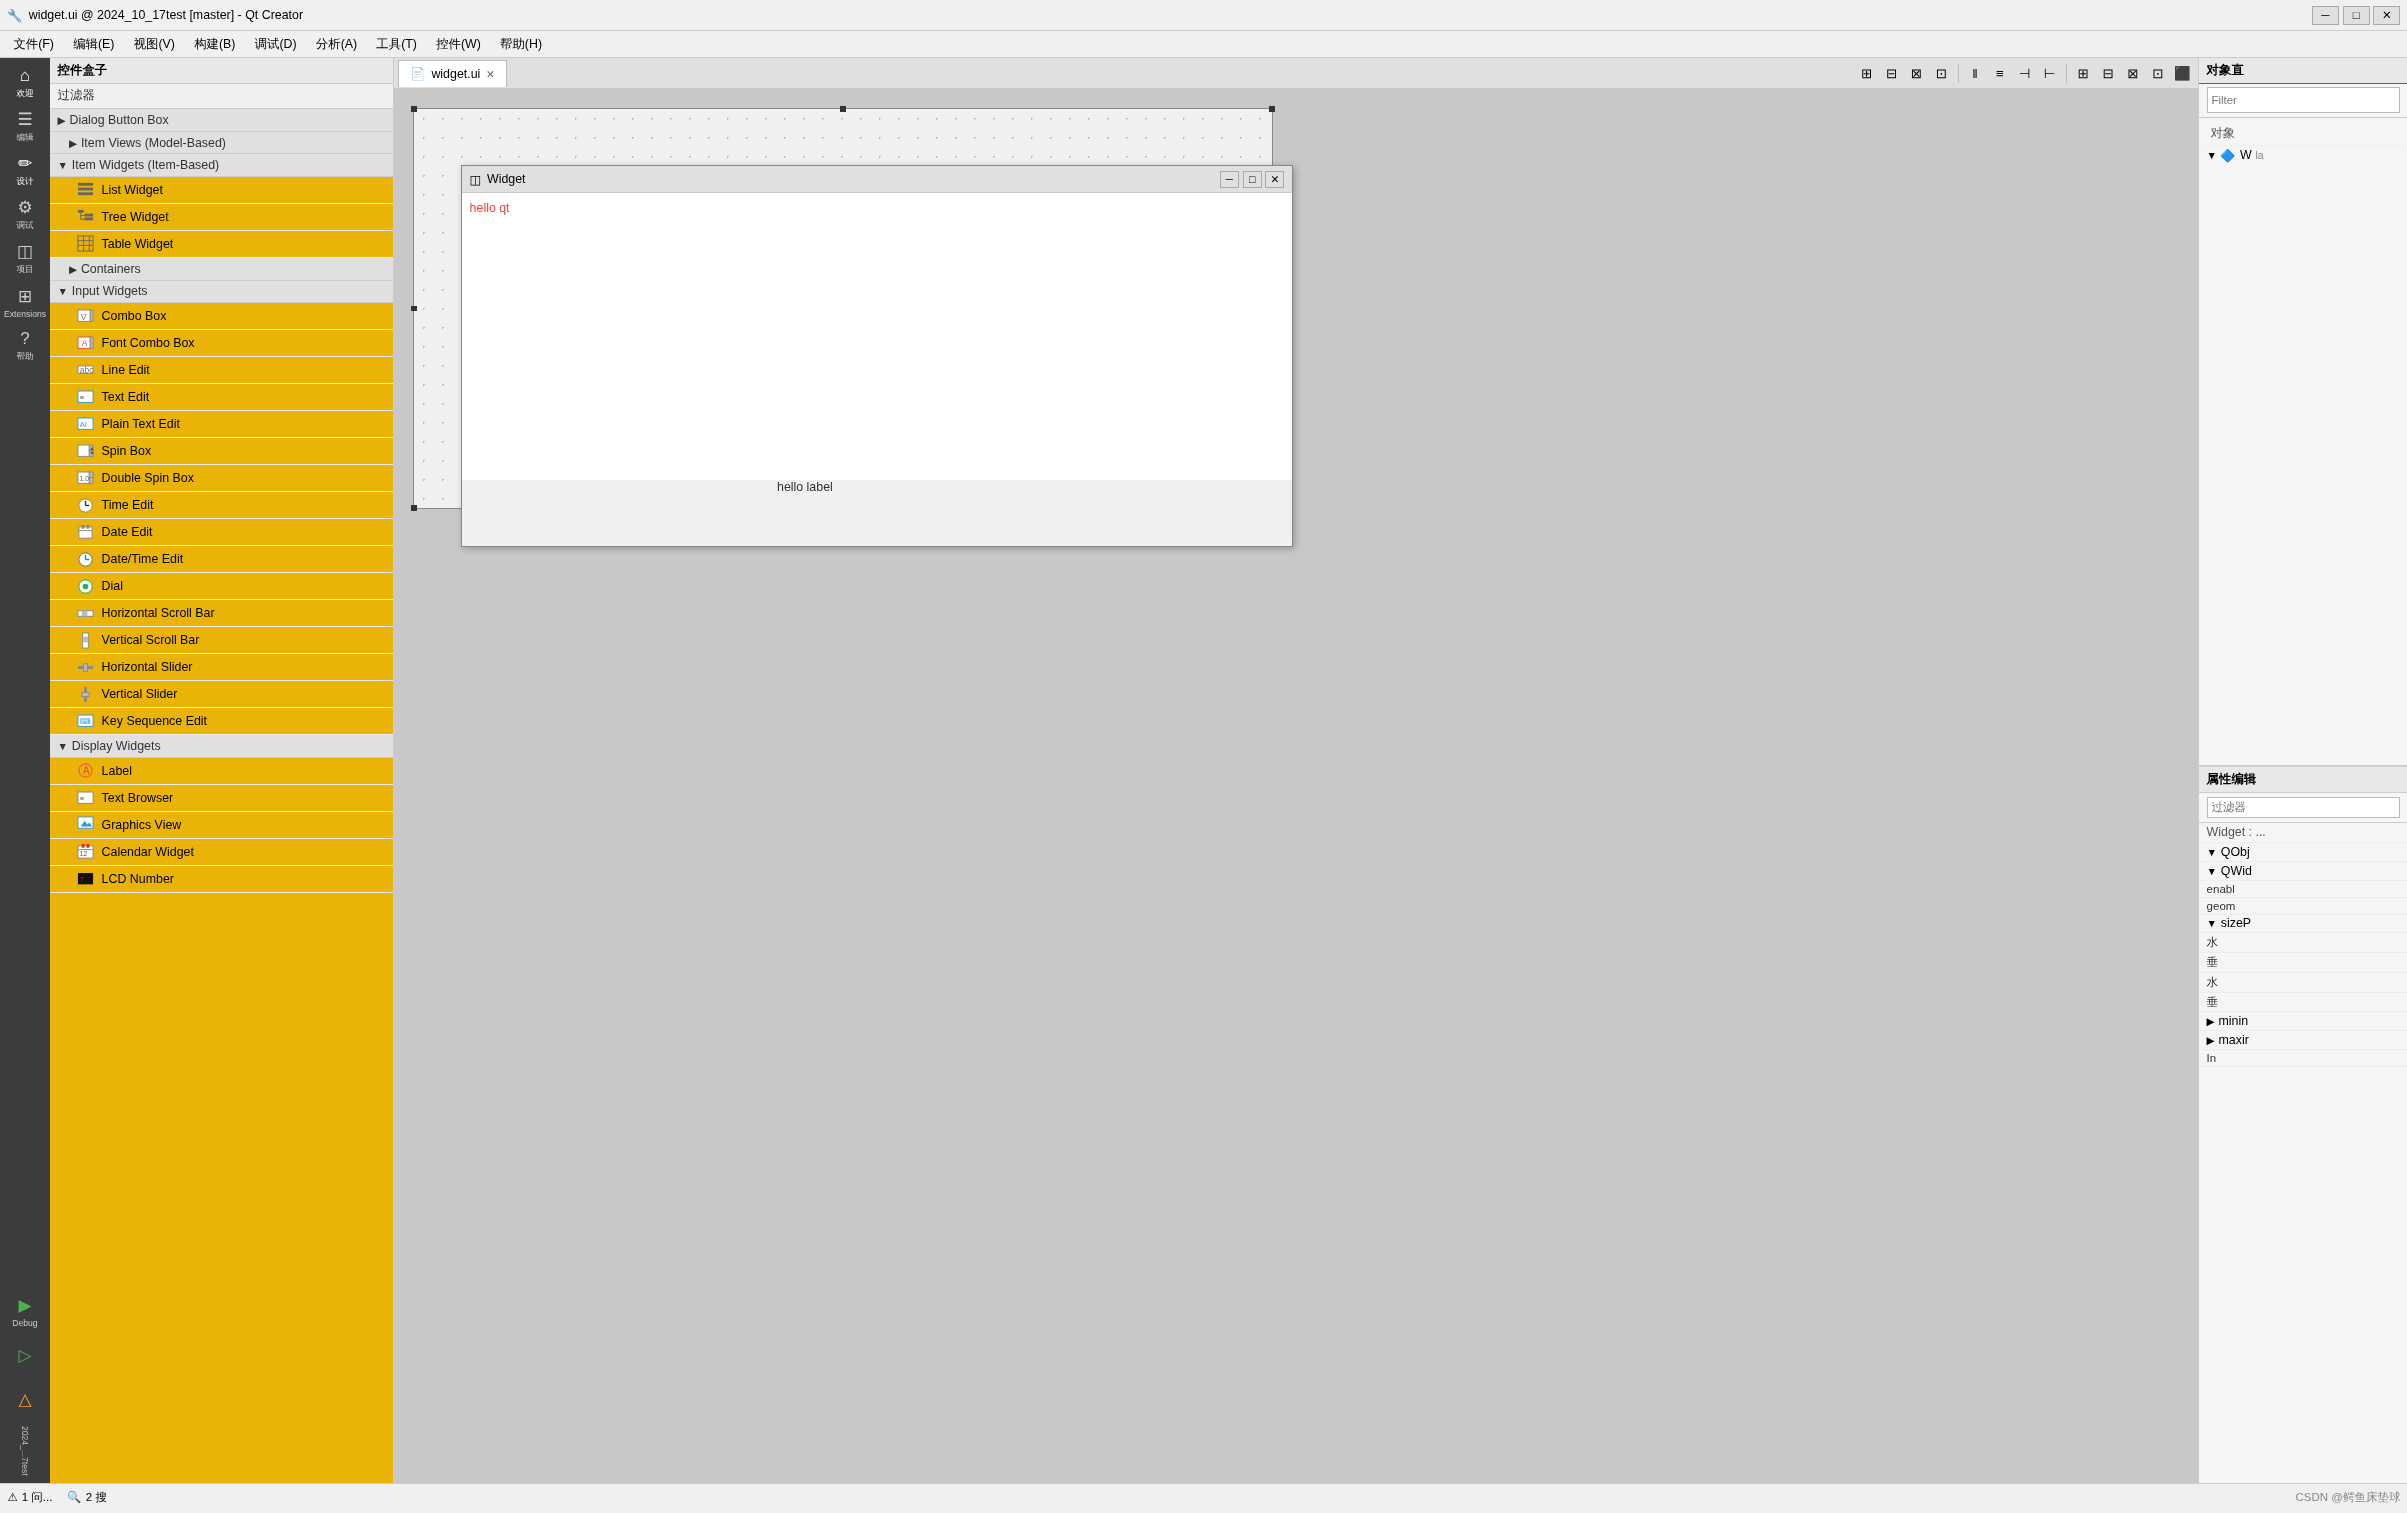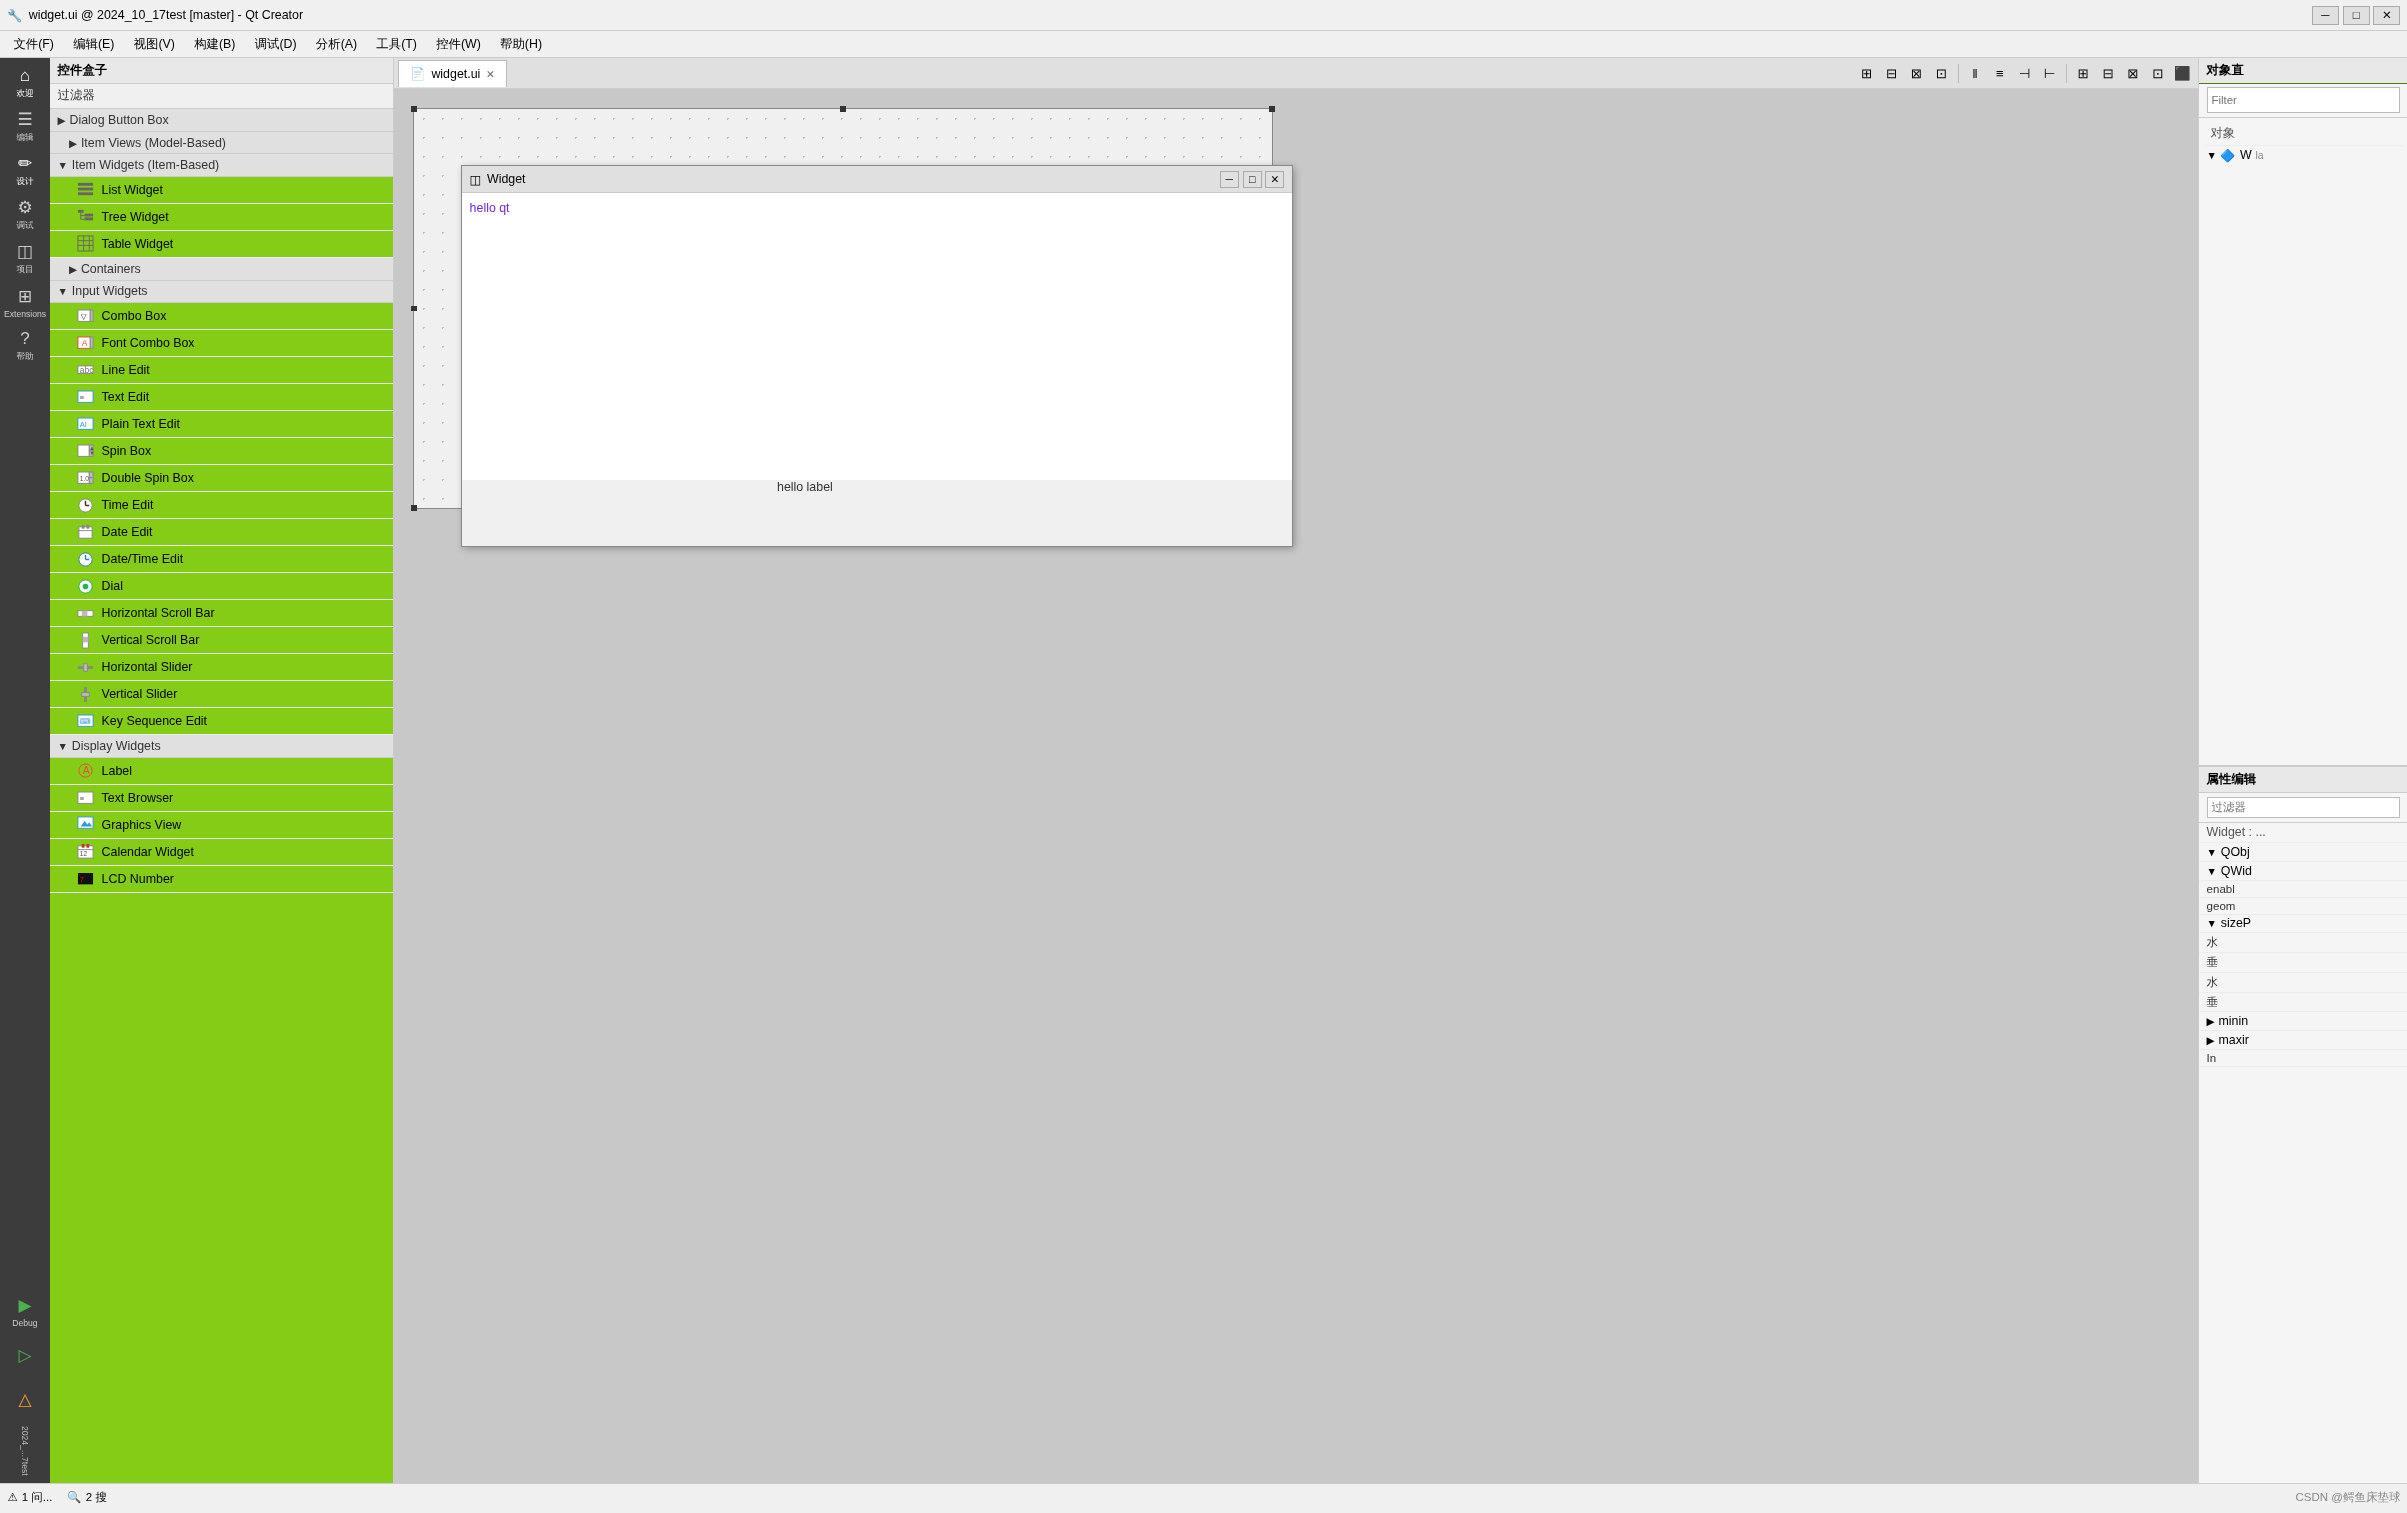--- a/index.html
+++ b/index.html
@@ -60,21 +60,21 @@
       gap: 1.9px;
       border-radius: 3.8px;
     }
     .activity-icon .icon-symbol { font-size: 17px; }
     .activity-icon .icon-label { font-size: 8.6px; }
     .activity-icon.active { color: white; }
 
     
     .toolbox-panel {
       width: 344px;
-      background: #84cc16;
+      background: #eab308;
       border-right: 1px solid #ccc;
       display: flex;
       flex-direction: column;
       overflow: hidden;
       flex-shrink: 0;
     }
     .toolbox-title {
       background: #e8e8e8;
       padding: 3.8px 7.6px;
       font-size: 12.4px;
@@ -206,21 +206,21 @@
       display: flex;
       align-items: center;
       padding: 0 7.6px;
       justify-content: space-between;
       border-bottom: 1px solid #ccc;
     }
     .widget-titlebar-title { display: flex; align-items: center; gap: 5.7px; font-size: 12.4px; }
     .widget-titlebar-btns { display: flex; gap: 3.8px; }
     .widget-btn { width: 19px; height: 17px; display: flex; align-items: center; justify-content: center; border: 1px solid #aaa; background: #e0e0e0; cursor: pointer; font-size: 10.5px; }
     .widget-content { padding: 7.6px; background: white; min-height: 287px; position: relative; }
-    .widget-content-label { font-size: 12.4px; color: #6d28d9; position: absolute; top: 7.6px; left: 7.6px; }
+    .widget-content-label { font-size: 12.4px; color: #ef4444; position: absolute; top: 7.6px; left: 7.6px; }
     .widget-hello-label { position: absolute; font-size: 12.4px; color: #333; }
 
     
     .right-panel {
       width: 210px;
       background: #f5f5f5;
       border-left: 1px solid #ccc;
       display: flex;
       flex-direction: column;
       flex-shrink: 0;

